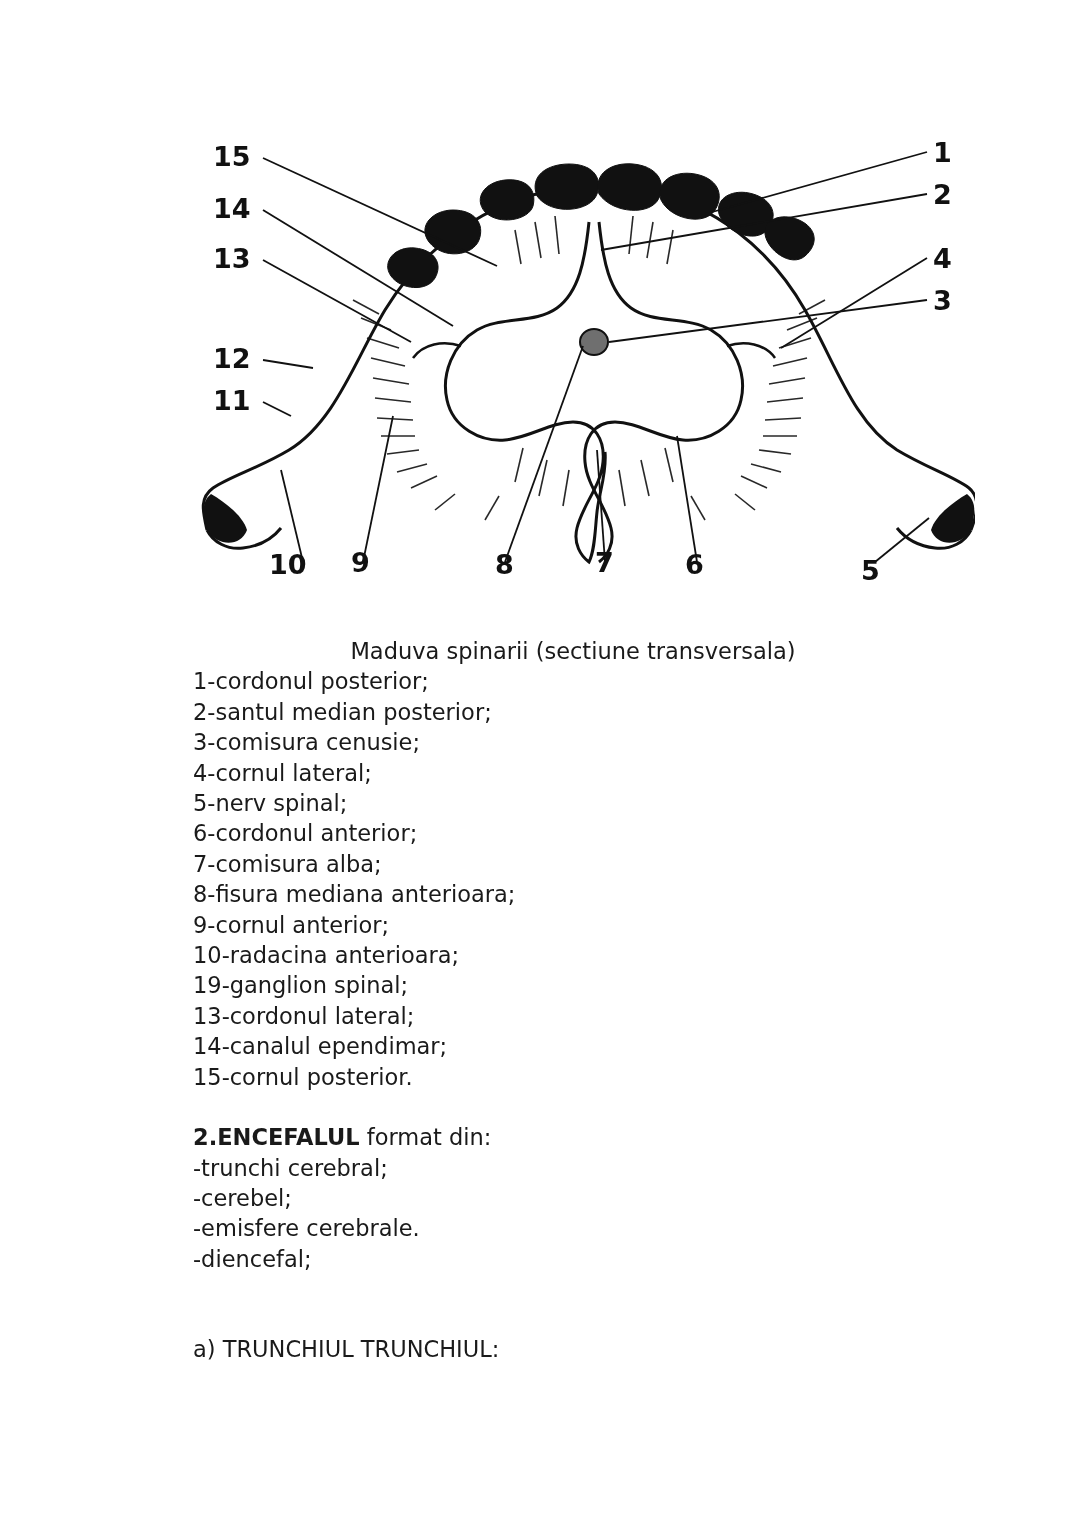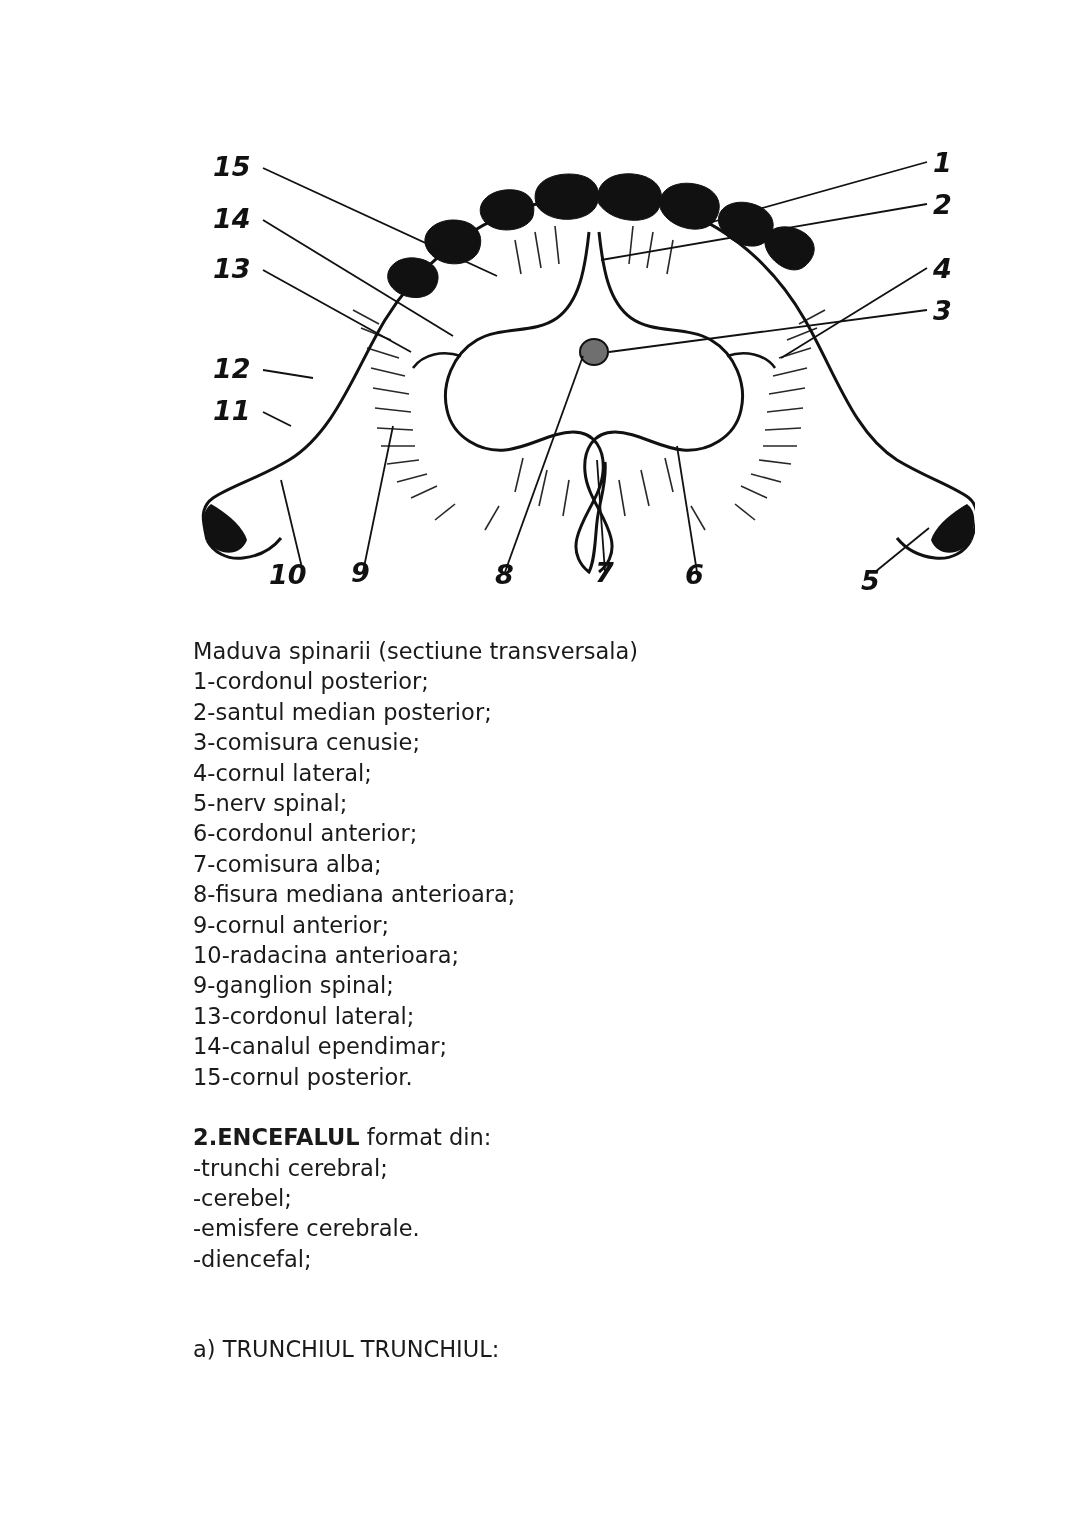--- a/index.html
+++ b/index.html
@@ -17,24 +17,23 @@
   }
   .page {
     position: relative;
     width: 1080px;
     height: 1528px;
     box-sizing: border-box;
   }
   .figure-wrap {
     position: absolute;
     left: 185px;
-    top: 120px;
+    top: 110px;
     width: 790px;
     height: 470px;
-    font-style: italic;
   }
   .figure-wrap svg {
     display: block;
     width: 790px;
     height: 470px;
   }
   .label-num {
     font-family: "DejaVu Sans", sans-serif;
     font-size: 27px;
     font-weight: 600;
@@ -47,20 +46,21 @@
     width: 760px;
     font-size: 22.5px;
     line-height: 30.4px;
     color: #1a1a1a;
   }
   .text-block .line {
     white-space: pre;
   }
   .caption-title {
     font-size: 22.5px;
+    text-align: center;
   }
   .spacer {
     height: 30px;
   }
   .section-head .bold {
     font-weight: bold;
   }
   .big-gap {
     height: 60px;
   }
@@ -219,21 +219,21 @@
     <div class="line">1-cordonul posterior;</div>
     <div class="line">2-santul median posterior;</div>
     <div class="line">3-comisura cenusie;</div>
     <div class="line">4-cornul lateral;</div>
     <div class="line">5-nerv spinal;</div>
     <div class="line">6-cordonul anterior;</div>
     <div class="line">7-comisura alba;</div>
     <div class="line">8-fisura mediana anterioara;</div>
     <div class="line">9-cornul anterior;</div>
     <div class="line">10-radacina anterioara;</div>
-    <div class="line">9-ganglion spinal;</div>
+    <div class="line">19-ganglion spinal;</div>
     <div class="line">13-cordonul lateral;</div>
     <div class="line">14-canalul ependimar;</div>
     <div class="line">15-cornul posterior.</div>
 
     <div class="spacer"></div>
 
     <div class="line section-head"><span class="bold">2.ENCEFALUL</span><span> format din:</span></div>
     <div class="line">-trunchi cerebral;</div>
     <div class="line">-cerebel;</div>
     <div class="line">-emisfere cerebrale.</div>

